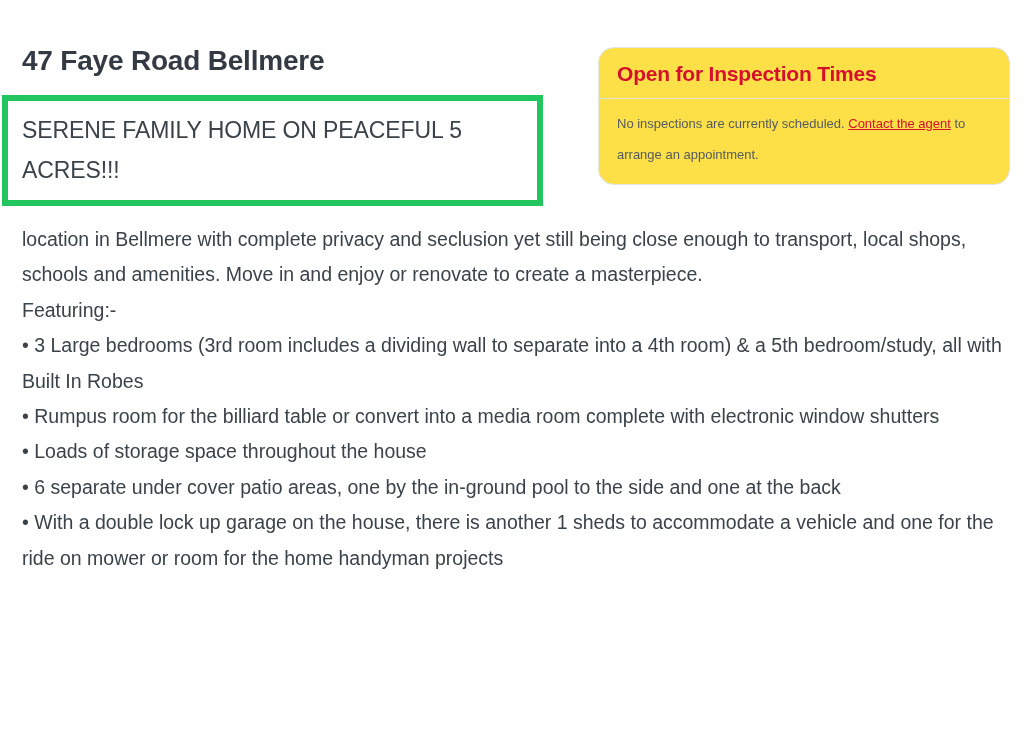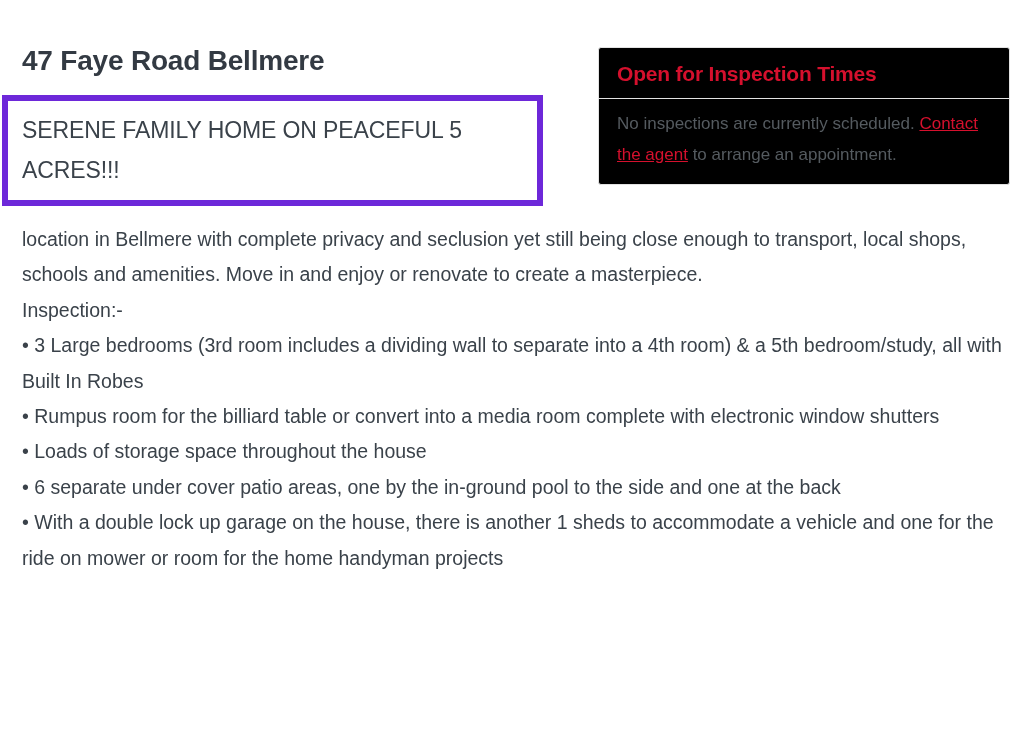--- a/index.html
+++ b/index.html
@@ -30,60 +30,60 @@
     letter-spacing: -0.2px;
   }
 
   
   .highlight-box {
     position: absolute;
     left: 2px;
     top: 95px;
     width: 541px;
     box-sizing: border-box;
-    border: 6px solid #6d28d9;
+    border: 6px solid #22c55e;
     background: #ffffff;
     padding: 9px 14px 10px 14px;
   }
   .subheading {
     margin: 0;
     font-size: 23px;
     line-height: 40px;
     font-weight: normal;
     color: #3a424a;
     letter-spacing: -0.1px;
     white-space: pre-line;
   }
 
   
   .inspection-card {
     position: absolute;
     left: 598px;
     top: 47px;
     width: 412px;
     box-sizing: border-box;
-    background: #000000;
+    background: #fde047;
     border: 1px solid #e2e2e2;
-    border-radius: 3px;
+    border-radius: 16px;
   }
   .inspection-header {
     padding: 13px 18px 11px 18px;
     border-bottom: 1px solid #e2e2e2;
   }
   .inspection-title {
     margin: 0;
     font-size: 21px;
     line-height: 26px;
     font-weight: bold;
     color: #d5102d;
     letter-spacing: -0.2px;
   }
   .inspection-body {
     padding: 9px 18px 14px 18px;
-    font-size: 17px;
+    font-size: 13px;
     line-height: 31px;
     color: #555b60;
   }
   .agent-link {
     color: #d5102d;
     text-decoration: underline;
     cursor: pointer;
   }
 
   
@@ -117,19 +117,19 @@
     <h3 class="inspection-title">Open for Inspection Times</h3>
   </div>
   <div class="inspection-body">
     <span>No inspections are currently scheduled.</span>
     <a class="agent-link">Contact the agent</a><span> to arrange an appointment.</span>
   </div>
 </div>
 
 <div class="description">
   <p class="desc-line">location in Bellmere with complete privacy and seclusion yet still being close enough to transport, local shops, schools and amenities. Move in and enjoy or renovate to create a masterpiece.</p>
-  <p class="desc-line">Inspection:-</p>
+  <p class="desc-line">Featuring:-</p>
   <p class="desc-line">• 3 Large bedrooms (3rd room includes a dividing wall to separate into a 4th room) &amp; a 5th bedroom/study, all with Built In Robes</p>
   <p class="desc-line">• Rumpus room for the billiard table or convert into a media room complete with electronic window shutters</p>
   <p class="desc-line">• Loads of storage space throughout the house</p>
   <p class="desc-line">• 6 separate under cover patio areas, one by the in-ground pool to the side and one at the back</p>
   <p class="desc-line">• With a double lock up garage on the house, there is another 1 sheds to accommodate a vehicle and one for the ride on mower or room for the home handyman projects</p>
 </div>
 
 </body></html>

